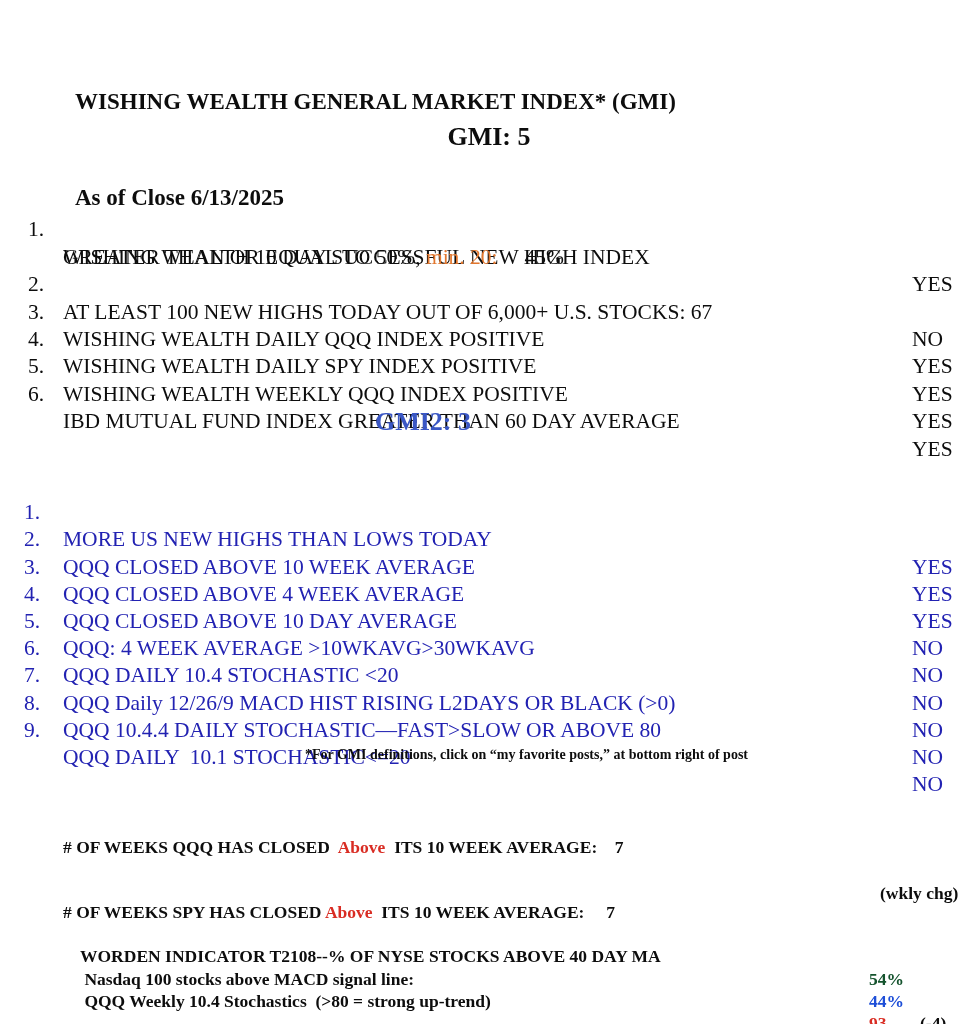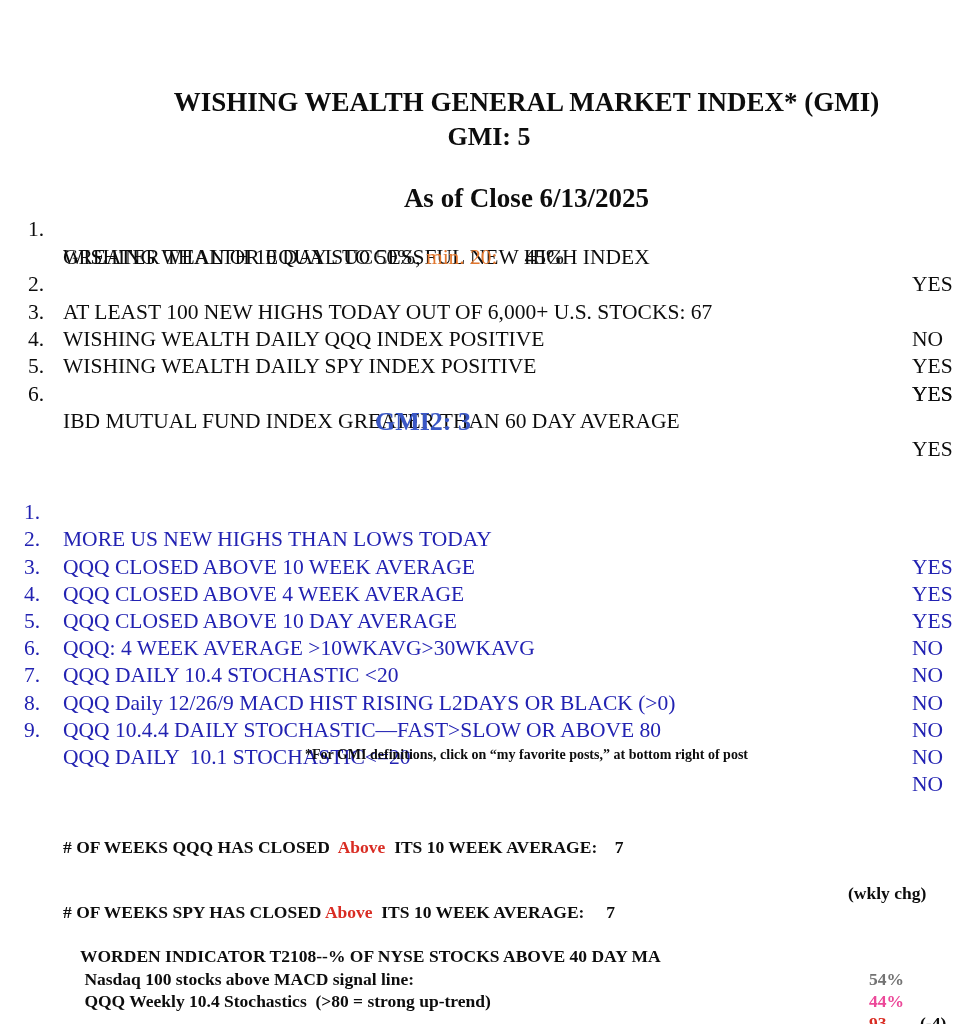--- a/index.html
+++ b/index.html
@@ -9,21 +9,21 @@
     height: 1024px;
     background: #ffffff;
     font-family: "Liberation Serif", serif;
     color: #0d0d0d;
     overflow: hidden;
   }
 
   
   .title-block {
     position: absolute; left: 75px; top: 22px; width: 903px;
-    text-align: center; font-weight: bold; font-size: 27px; line-height: 32px;
+    text-align: left; font-weight: bold; font-size: 23px; line-height: 32px;
     white-space: pre;
   }
   .gmi-heading {
     position: absolute; left: 0; top: 120px; width: 978px;
     text-align: center; font-weight: bold; font-size: 26px; line-height: 33px;
     white-space: pre;
   }
   .gmi2-heading {
     position: absolute; left: 0; top: 405px; width: 846px;
     text-align: center; font-weight: bold; font-size: 26px; line-height: 33px;
@@ -48,21 +48,21 @@
     white-space: pre;
   }
 
   
   .trend-block {
     position: absolute; left: 63px; top: 793px;
     font-size: 17.5px; font-weight: bold; line-height: 21.8px; white-space: pre;
   }
 
   .wkly-chg {
-    position: absolute; left: 848px; top: 883px;
+    position: absolute; left: 880px; top: 883px;
     font-size: 17.5px; font-weight: bold; white-space: pre;
   }
 
   
   .indicators { position: absolute; left: 0; top: 923px; width: 978px; padding-left: 17px; }
   .ind-row { position: relative; height: 22.3px; font-size: 17.5px; font-weight: bold; line-height: 22.3px; white-space: pre; }
   .ind-label  { position: absolute; left: 63px; }
   .ind-value  { position: absolute; left: 852px; }
   .ind-change { position: absolute; left: 903px; }
 </style>
@@ -97,20 +97,21 @@
       <span class="txt">WISHING WEALTH DAILY QQQ INDEX POSITIVE</span>
       <span class="ans">YES</span>
     </div>
     <div class="row">
       <span class="num">4.</span>
       <span class="txt">WISHING WEALTH DAILY SPY INDEX POSITIVE</span>
       <span class="ans">YES</span>
     </div>
     <div class="row">
       <span class="num">5.</span>
+      <span class="txt">WISHING WEALTH WEEKLY QQQ INDEX POSITIVE</span>
       <span class="ans">YES</span>
     </div>
     <div class="row">
       <span class="num">6.</span>
       <span class="txt">IBD MUTUAL FUND INDEX GREATER THAN 60 DAY AVERAGE</span>
       <span class="ans">YES</span>
     </div>
   </div>
 
   <div class="gmi2-heading" style="color: rgb(58, 87, 196);">GMI2: 3</div>
@@ -169,26 +170,26 @@
     <div class="trend-row"><span># OF WEEKS QQQ HAS CLOSED  </span><span style="color: rgb(217, 44, 35);">Above</span><span>  ITS 10 WEEK AVERAGE:    </span><span>7</span></div>
     <div class="trend-row"><span># OF WEEKS SPY HAS CLOSED </span><span style="color: rgb(217, 44, 35);">Above</span><span>  ITS 10 WEEK AVERAGE:     </span><span>7</span></div>
     
   </div>
 
   <div class="wkly-chg">(wkly chg)</div>
 
   <div class="indicators">
     <div class="ind-row">
       <span class="ind-label">WORDEN INDICATOR T2108--% OF NYSE STOCKS ABOVE 40 DAY MA</span>
-      <span class="ind-value" style="color: #737373;">54%</span>
+      <span class="ind-value" style="color: #14532d;">54%</span>
       <span class="ind-change" style="color: rgb(217, 44, 35); margin-top: 47px;">(-13)</span>
     </div>
     <div class="ind-row">
       <span class="ind-label"> Nasdaq 100 stocks above MACD signal line:</span>
-      <span class="ind-value" style="color: #ec4899;">44%</span>
+      <span class="ind-value" style="color: #1d4ed8;">44%</span>
       <span class="ind-change" style="color: rgb(13, 13, 13);">(-4)</span>
     </div>
     <div class="ind-row">
       <span class="ind-label"> QQQ Weekly 10.4 Stochastics  (&gt;80 = strong up-trend)</span>
       <span class="ind-value" style="color: rgb(217, 44, 35);">93</span>
       
     </div>
   </div>
 
 </div>

